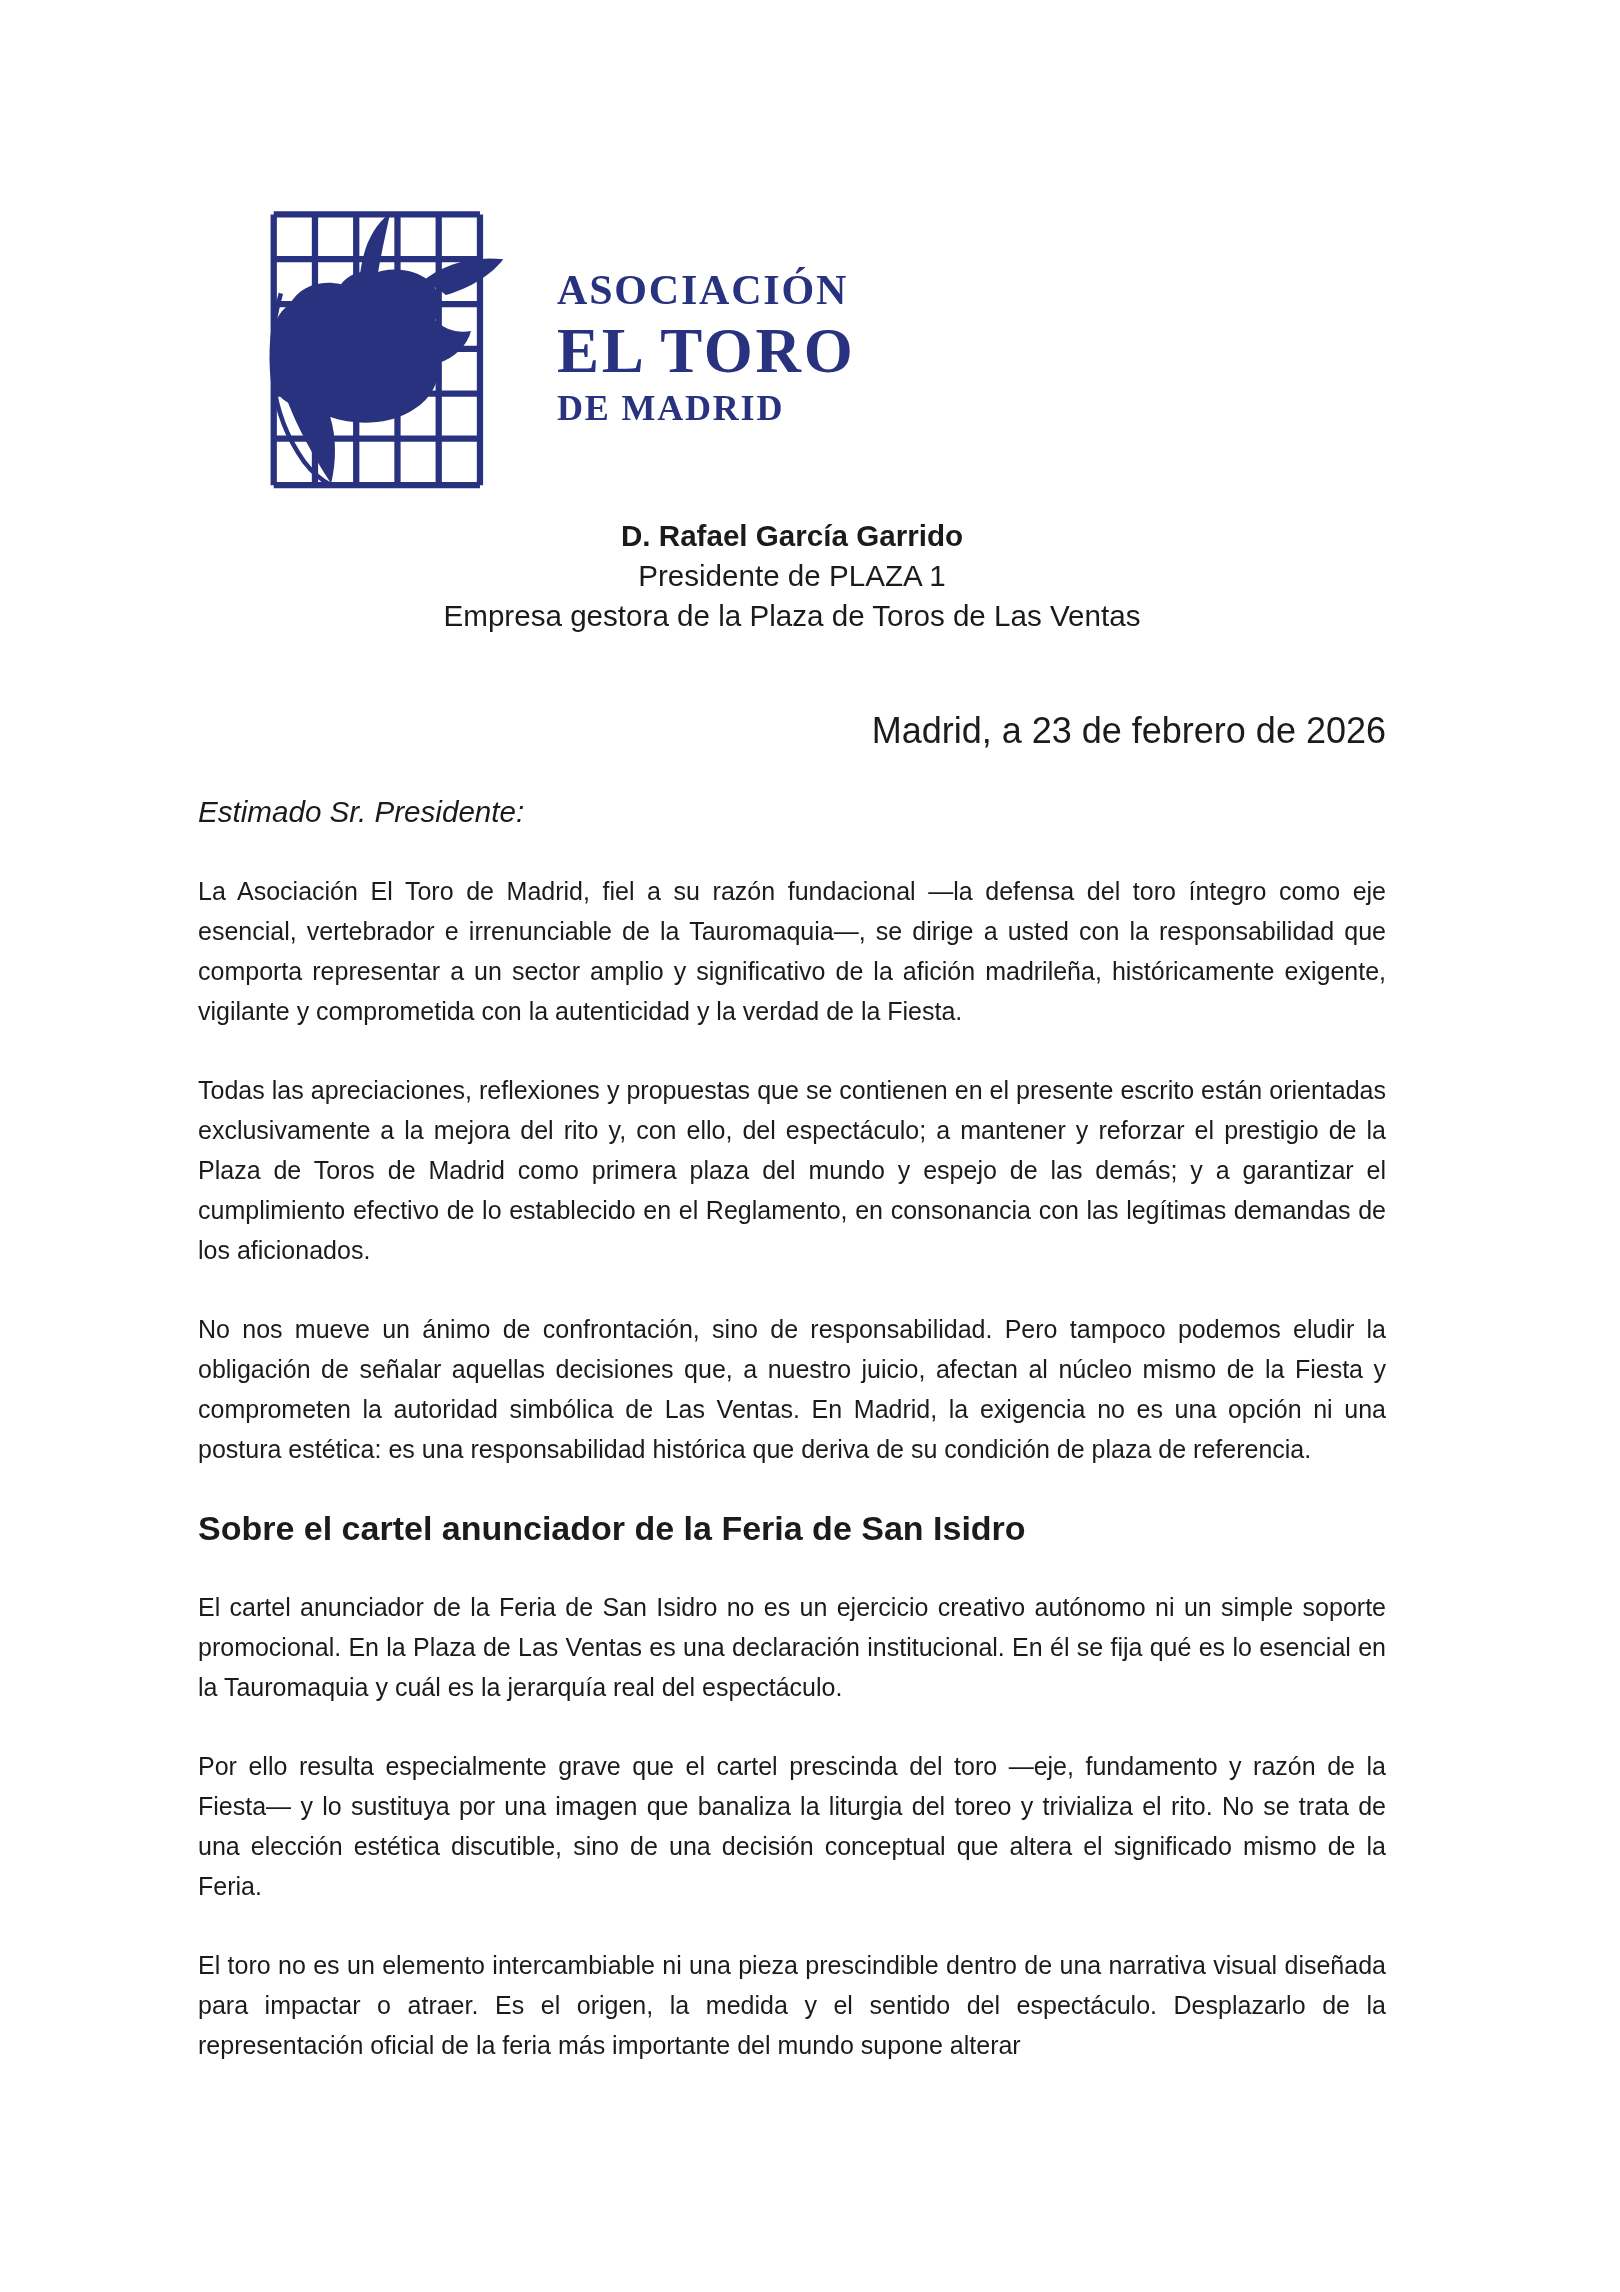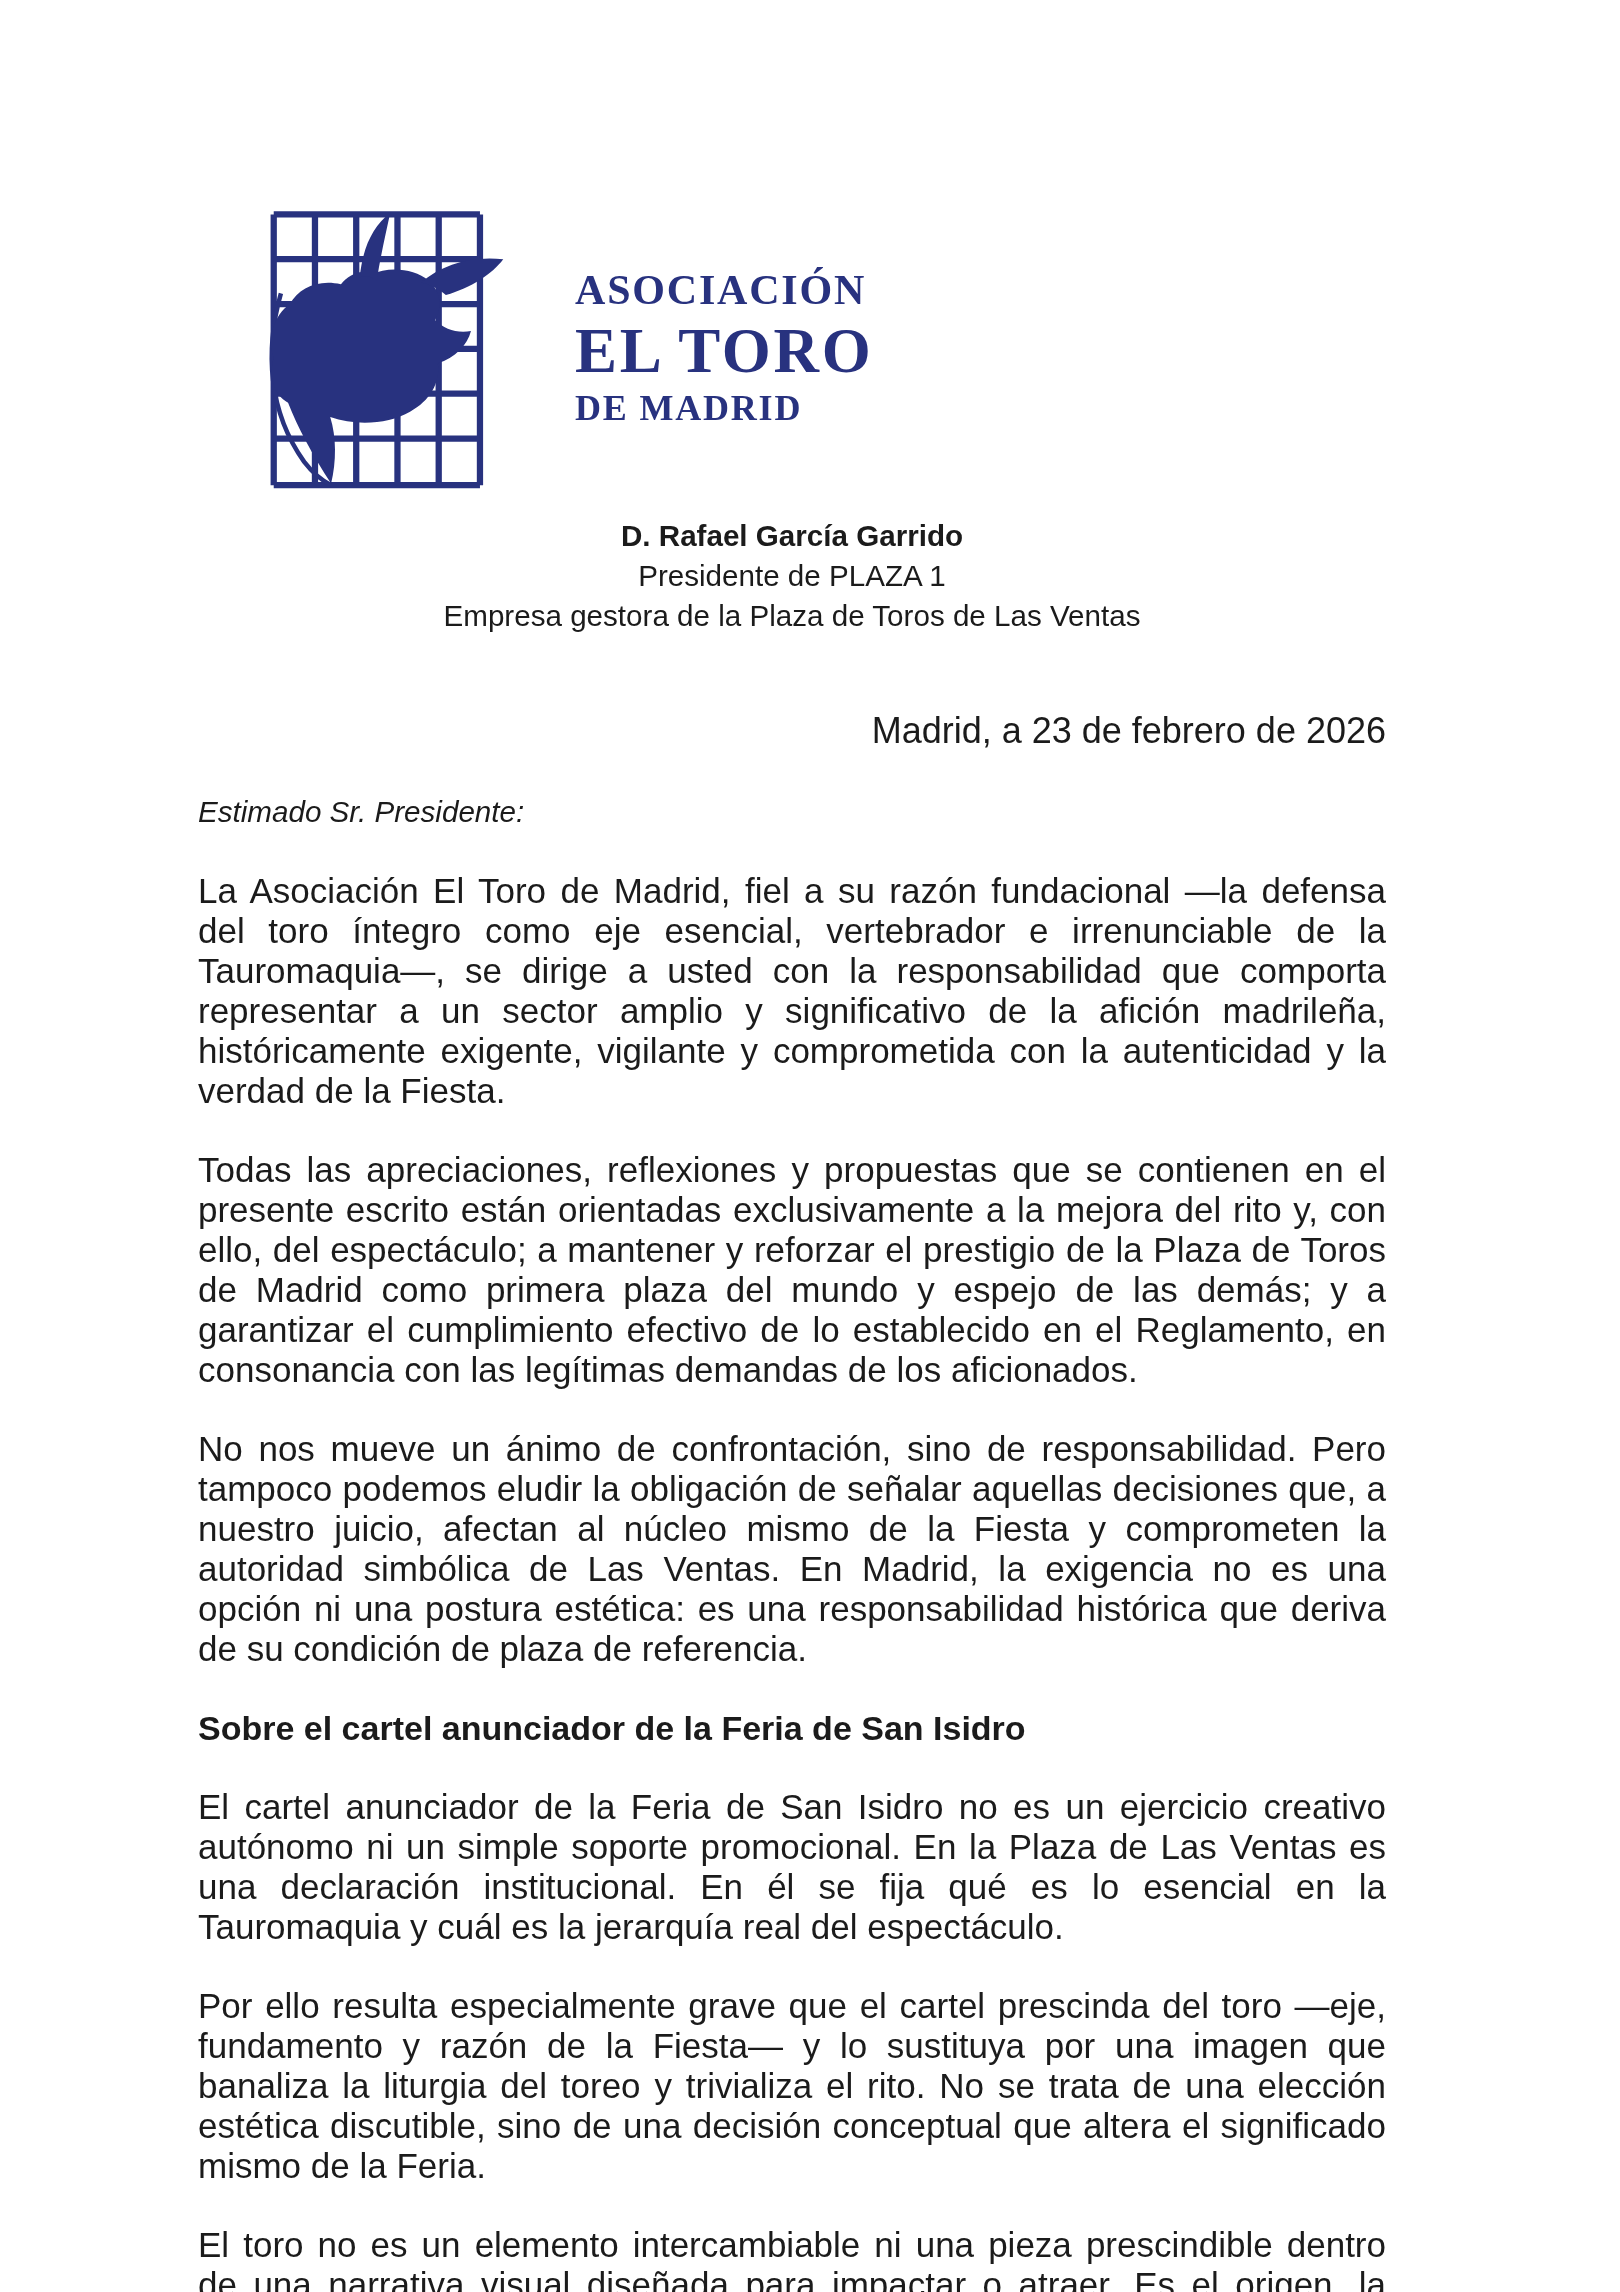--- a/index.html
+++ b/index.html
@@ -15,21 +15,21 @@
     background: #ffffff;
     padding: 193px 234px 0 198px;
     overflow: hidden;
     font-family: "Liberation Sans", sans-serif;
     color: #1b1b1b;
   }
   
   .logo {
     display: flex;
     align-items: center;
-    gap: 52px;
+    gap: 34px;
     margin-left: 56px;
     height: 309px;
   }
   .logo-mark svg {
     width: 269px;
     height: 296px;
     display: block;
   }
   .logo-text {
     color: #28327f;
@@ -55,21 +55,21 @@
     line-height: 40px;
   }
   .salutation {
     margin-top: 41px;
     font-size: 29.6px;
     line-height: 40px;
     font-style: italic;
   }
   p.body-par {
     margin: 39px 0 0 0;
-    font-size: 35px;
+    font-size: 25px;
     line-height: 40px;
     text-align: justify;
   }
   .section-heading {
     margin-top: 39px;
     font-size: 34px;
     line-height: 40px;
     font-weight: bold;
   }
 </style>

